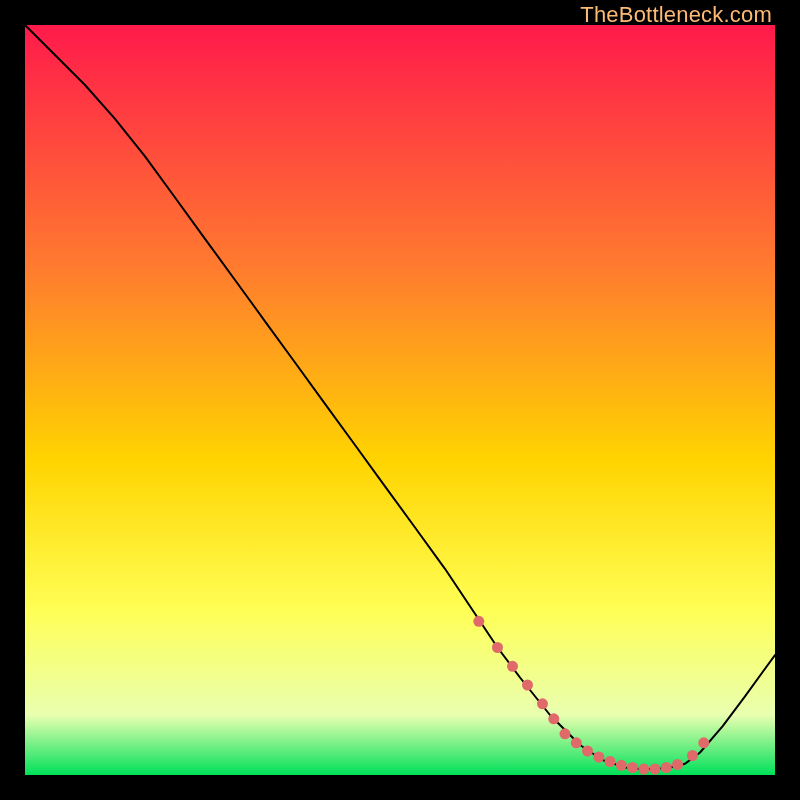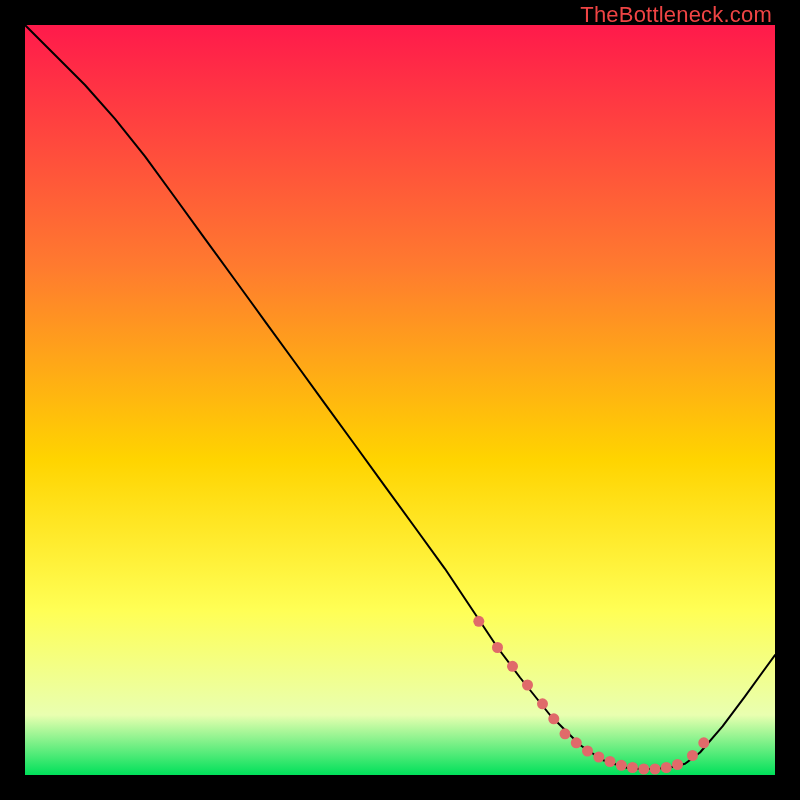--- a/index.html
+++ b/index.html
@@ -23,21 +23,21 @@
     position: absolute;
     left: 0;
     top: 0;
     width: 750px;
     height: 750px;
   }
   .watermark {
     position: absolute;
     top: 2px;
     right: 28px;
-    color: #ef4444;
+    color: #fdba74;
     font-size: 22px;
     font-weight: 500;
     letter-spacing: 0.2px;
     user-select: none;
   }
   svg { display: block; }
 </style>
 </head>
 <body>
 

